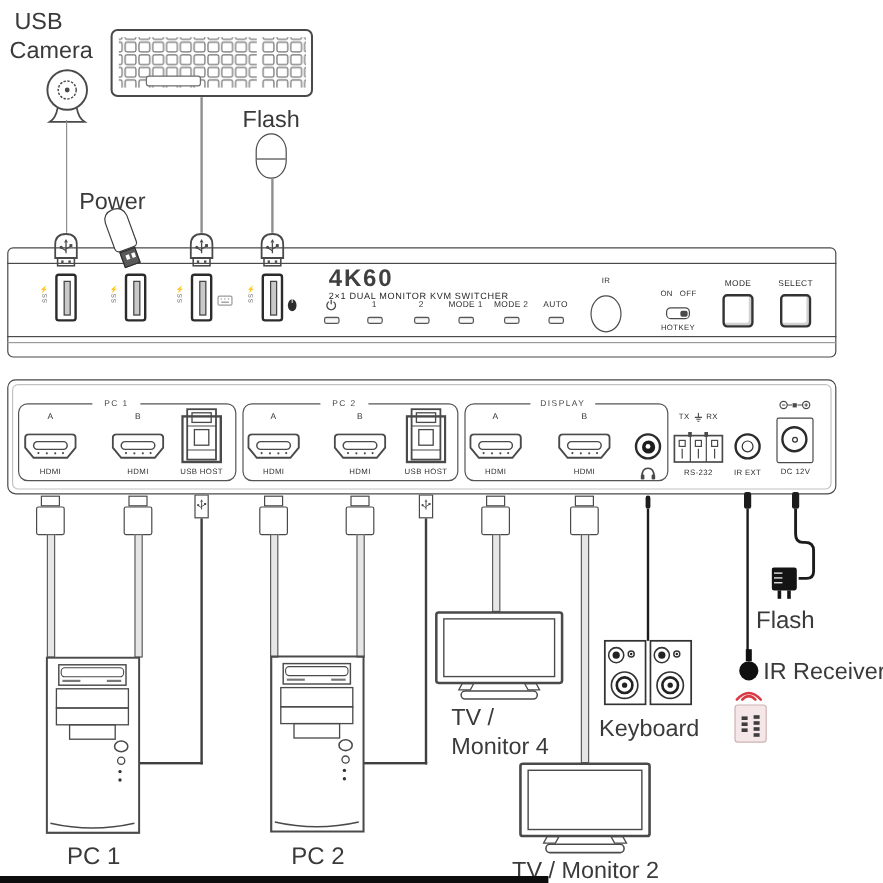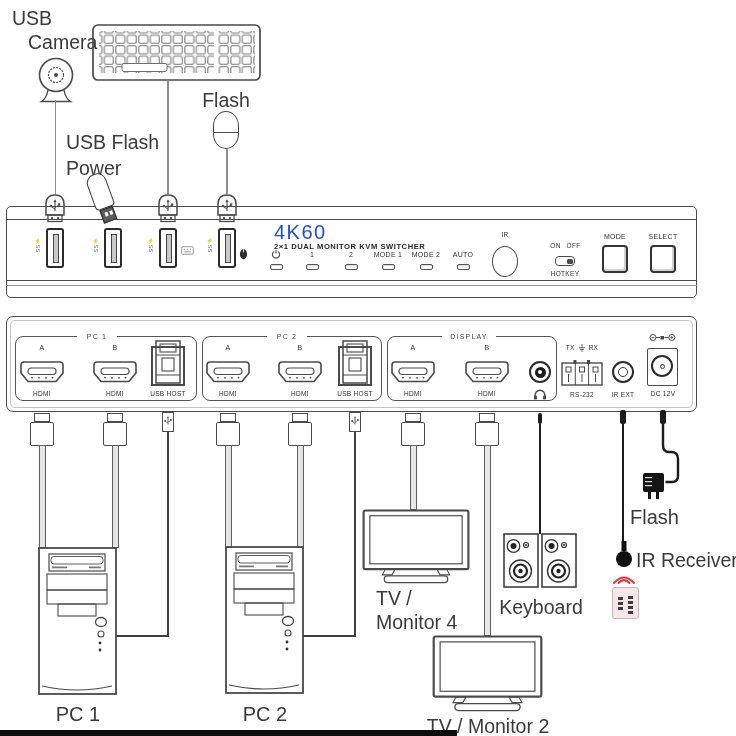--- a/index.html
+++ b/index.html
@@ -128,23 +128,22 @@
     <rect x="13" y="24" width="3" height="7" fill="#141414"></rect>
   </symbol>
   <symbol id="sym-waves" viewBox="0 0 24 14">
     <path d="M2,12 Q12,1 22,12" fill="none" stroke="#d93a46" stroke-width="2.1" stroke-linecap="round"></path>
     <path d="M6.5,12 Q12,6.2 17.5,12" fill="none" stroke="#d93a46" stroke-width="2.1" stroke-linecap="round"></path>
   </symbol>
 </defs>
 </svg>
 
 <div class="abs t" style="left:12px;top:6px">USB</div>
-<div class="abs t" style="left:28px;top:30px">Camera</div>
+<div class="abs t" style="left:8px;top:30px">Camera</div>
 <div class="abs t tc" style="left:194px;top:88px;width:64px">Flash</div>
-<div class="abs t" style="left:66px;top:130px">USB Flash</div>
 <div class="abs t" style="left:66px;top:156px">Power</div>
 
 <svg class="abs" style="left:38px;top:56px" width="38" height="48">
   <circle cx="18" cy="19" r="16.5" fill="#fff" class="ln" stroke-width="1.6"></circle>
   <circle cx="18" cy="19" r="7.5" class="ln" stroke-width="1.2" stroke-dasharray="2,1.2"></circle>
   <circle cx="18" cy="19" r="2" fill="#4a4a4a"></circle>
   <path d="M10,34 C9,40 6,44 3.5,45.5 L32.5,45.5 C30,44 27,40 26,34" fill="#fff" class="ln" stroke-width="1.4"></path>
 </svg>
 
 <svg class="abs" style="left:92px;top:24px" width="170" height="58">
@@ -213,22 +212,22 @@
   <circle cx="3.4" cy="3.2" r=".6" fill="#9a9a9a"></circle>
       <circle cx="6.4" cy="3.2" r=".6" fill="#9a9a9a"></circle>
       <circle cx="9.4" cy="3.2" r=".6" fill="#9a9a9a"></circle>
   <rect x="3.4" y="5.3" width="6.4" height="1.1" fill="#9a9a9a"></rect>
 </svg>
 <svg class="abs" style="left:239px;top:248px" width="9" height="12">
   <ellipse cx="4.5" cy="6.3" rx="3.6" ry="5" fill="#2e2e2e"></ellipse>
   <path d="M4.5,1.3 V4.5" stroke="#fff" stroke-width=".8"></path>
 </svg>
 
-<div class="abs" style="left:274px;top:221px;font-size:20px;font-weight:400;letter-spacing:1.5px;color:#1d4ed8">4K60</div>
-<div class="abs" style="left:274px;top:242px;font-size:7.6px;font-weight:700;letter-spacing:.55px;color:#262626">2×1 DUAL MONITOR KVM SWITCHER</div>
+<div class="abs" style="left:274px;top:221px;font-size:20px;font-weight:700;letter-spacing:1.5px;color:#404040">4K60</div>
+<div class="abs" style="left:274px;top:242px;font-size:7.6px;font-weight:400;letter-spacing:.55px;color:#262626">2×1 DUAL MONITOR KVM SWITCHER</div>
 
 <svg class="abs" style="left:271px;top:249px" width="10" height="10">
       <use href="#sym-power"></use>
     </svg>
 <div class="abs led" style="left:269.5px;top:264px"></div>
 <div class="abs s" style="left:292px;top:251px;width:40px">1</div>
 <div class="abs led" style="left:305.5px;top:264px"></div>
 <div class="abs s" style="left:331px;top:251px;width:40px">2</div>
 <div class="abs led" style="left:344.5px;top:264px"></div>
 <div class="abs s" style="left:368px;top:251px;width:40px">MODE 1</div>

